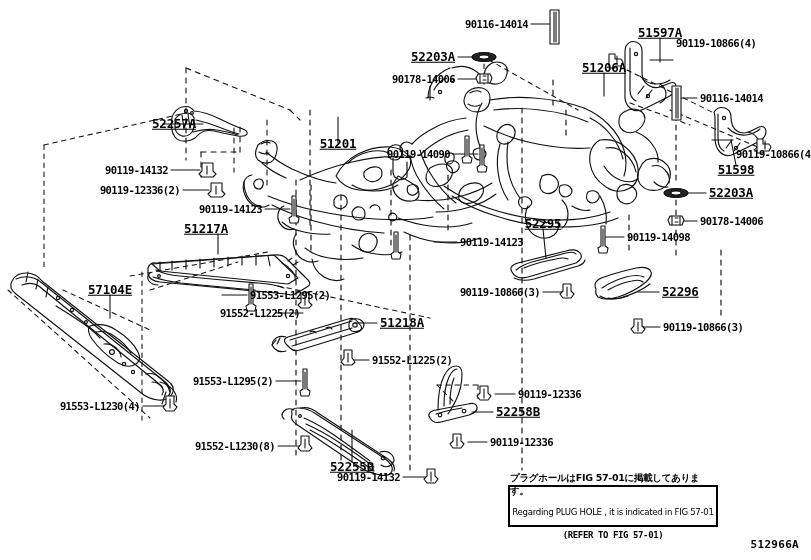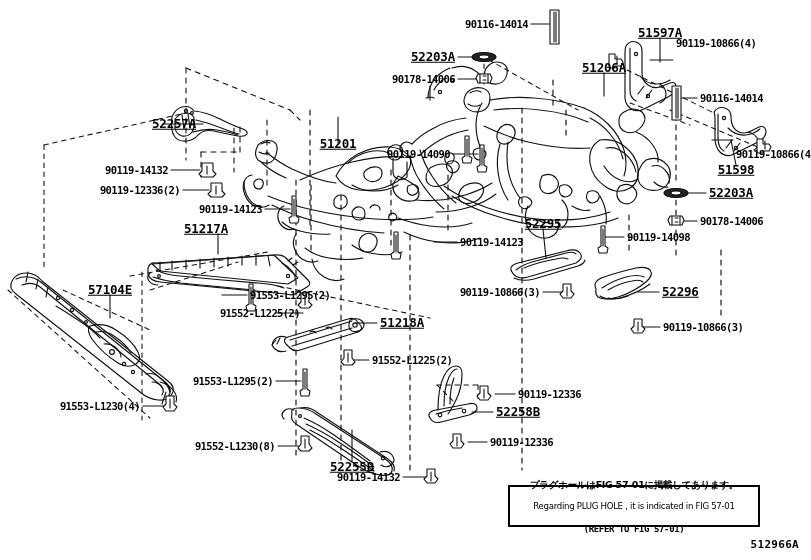--- a/index.html
+++ b/index.html
@@ -7,21 +7,21 @@
        font-family:"DejaVu Sans Mono","Liberation Mono",monospace;}
   #stage{position:relative;width:811px;height:560px;background:#fff;}
   #art{position:absolute;left:0;top:0;width:811px;height:560px;}
   .lbl{position:absolute;font-family:"DejaVu Sans Mono","Liberation Mono",monospace;
        color:#000;white-space:nowrap;font-weight:bold;line-height:1;}
   .pn{font-size:12.5px;letter-spacing:-0.2px;text-decoration:underline;}
   .bn{font-size:10.5px;letter-spacing:-0.6px;}
   .r{transform:translate(-100%,-50%);}
   .l{transform:translate(0,-50%);}
   .c{transform:translate(-50%,-50%);}
-  #note{position:absolute;left:508px;top:485px;width:252px;height:42px;
+  #note{position:absolute;left:508px;top:485px;width:210px;height:42px;
         border:2px solid #000;background:#fff;box-sizing:border-box;
         display:flex;flex-direction:column;align-items:center;justify-content:center;}
   #note div{font-family:"DejaVu Sans","Liberation Sans",sans-serif;color:#000;}
   .n-jp{font-size:9.5px;font-weight:bold;letter-spacing:-0.3px;}
   .n-en{font-size:8.6px;letter-spacing:-0.3px;margin-top:9px;}
   .n-ref{font-size:9px;font-weight:bold;font-family:"DejaVu Sans Mono",monospace !important;
          letter-spacing:-0.4px;margin-top:13px;}
   #footer{position:absolute;right:12px;bottom:9px;font-size:11px;font-weight:bold;
           letter-spacing:0.3px;color:#000;
           font-family:"DejaVu Sans Mono","Liberation Mono",monospace;}

